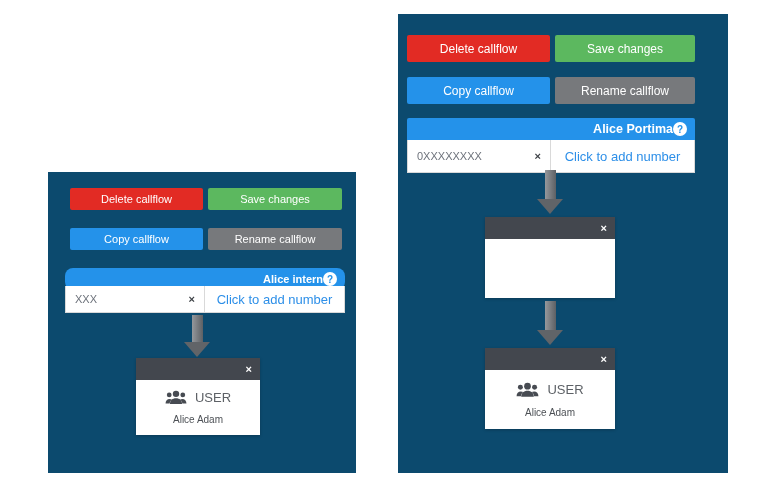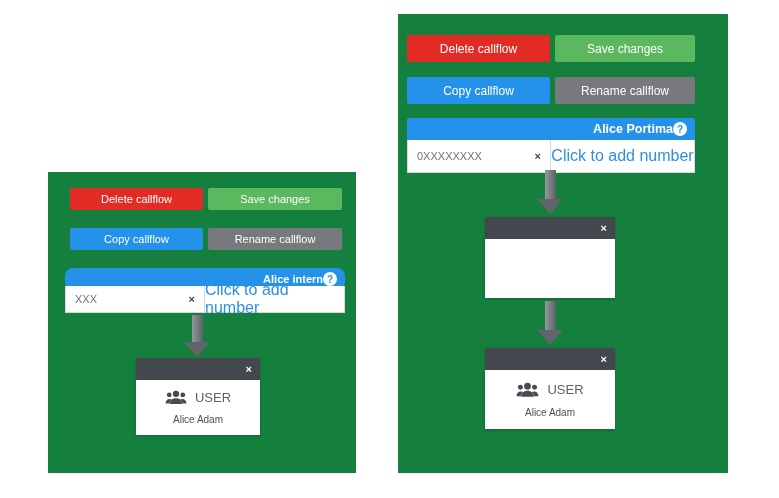--- a/index.html
+++ b/index.html
@@ -1,20 +1,20 @@
 <!DOCTYPE html>
 <html><head>
 <meta charset="utf-8">
 <style>
   html,body{margin:0;padding:0;}
   body{
     width:779px;height:498px;position:relative;background:#ffffff;
     font-family:"Liberation Sans",sans-serif;overflow:hidden;
   }
-  .panel{position:absolute;background:#15803d;}
+  .panel{position:absolute;background:#0c4a6e;}
   #left-panel{left:48px;top:172px;width:308px;height:301px;}
   #right-panel{left:398px;top:14px;width:330px;height:459px;}
 
   .btn{
     position:absolute;display:flex;align-items:center;justify-content:center;
     color:#fff;border:none;border-radius:2px;cursor:pointer;
     font-family:inherit;
   }
   #left-panel .btn{font-size:11px;height:22px;}
   #right-panel .btn{font-size:12px;height:27px;}
@@ -38,21 +38,21 @@
 
   .input-row{
     position:absolute;background:#fff;display:flex;box-sizing:border-box;
     border:1px solid #d9d9d9;border-top:none;
   }
   .cell{width:50%;display:flex;align-items:center;box-sizing:border-box;}
   .cell-number{justify-content:space-between;padding:0 9px;border-right:1px solid #d9d9d9;}
   .number-text{font-size:11px;color:#6d727b;}
   .remove-x{font-size:11px;font-weight:bold;color:#3e4247;cursor:pointer;line-height:1;}
   .cell-add{justify-content:center;}
-  .add-link{font-size:16px;color:#2d8fe8;cursor:pointer;}
+  .add-link{font-size:13px;color:#2d8fe8;cursor:pointer;}
 
   .arrow{position:absolute;display:flex;flex-direction:column;align-items:center;}
   .arrow-shaft{width:11px;background:linear-gradient(to right,#95989c,#5d6064);}
   #left-panel .arrow-shaft{height:27px;}
   #right-panel .arrow-shaft{height:29px;}
   .arrow-head{
     width:0;height:0;border-left:13px solid transparent;
     border-right:13px solid transparent;border-top:15px solid #616468;
   }
 

